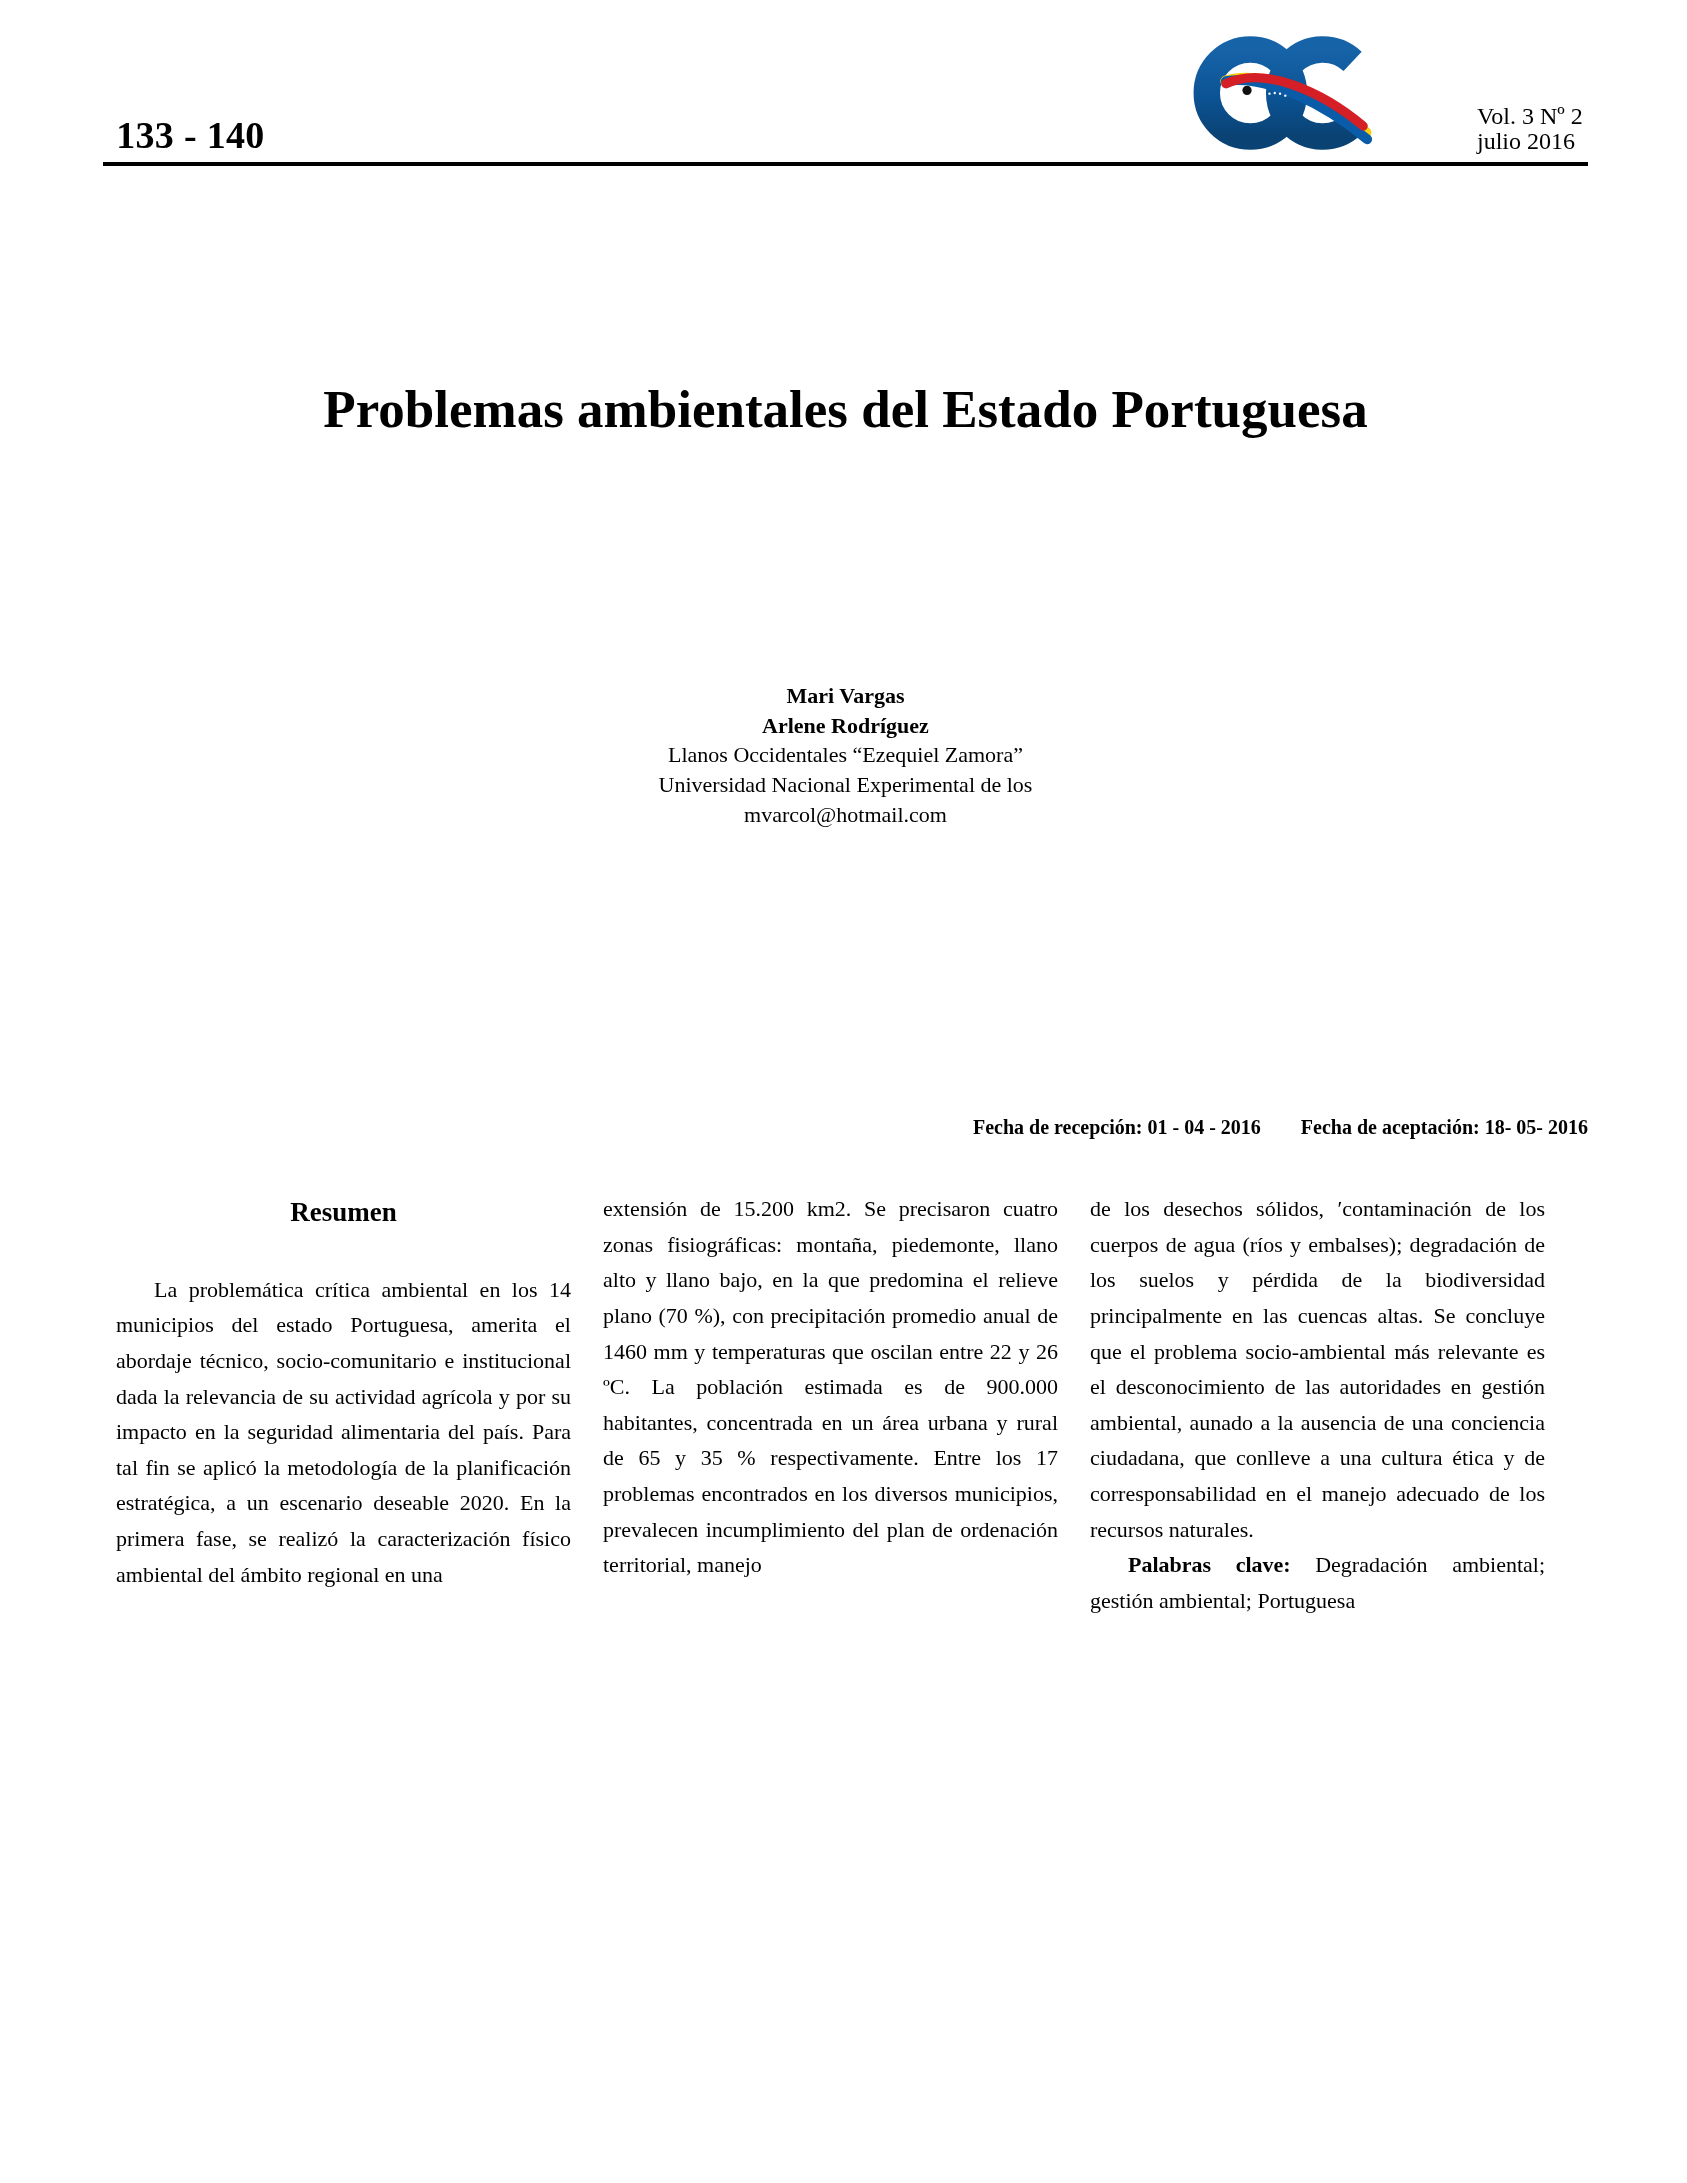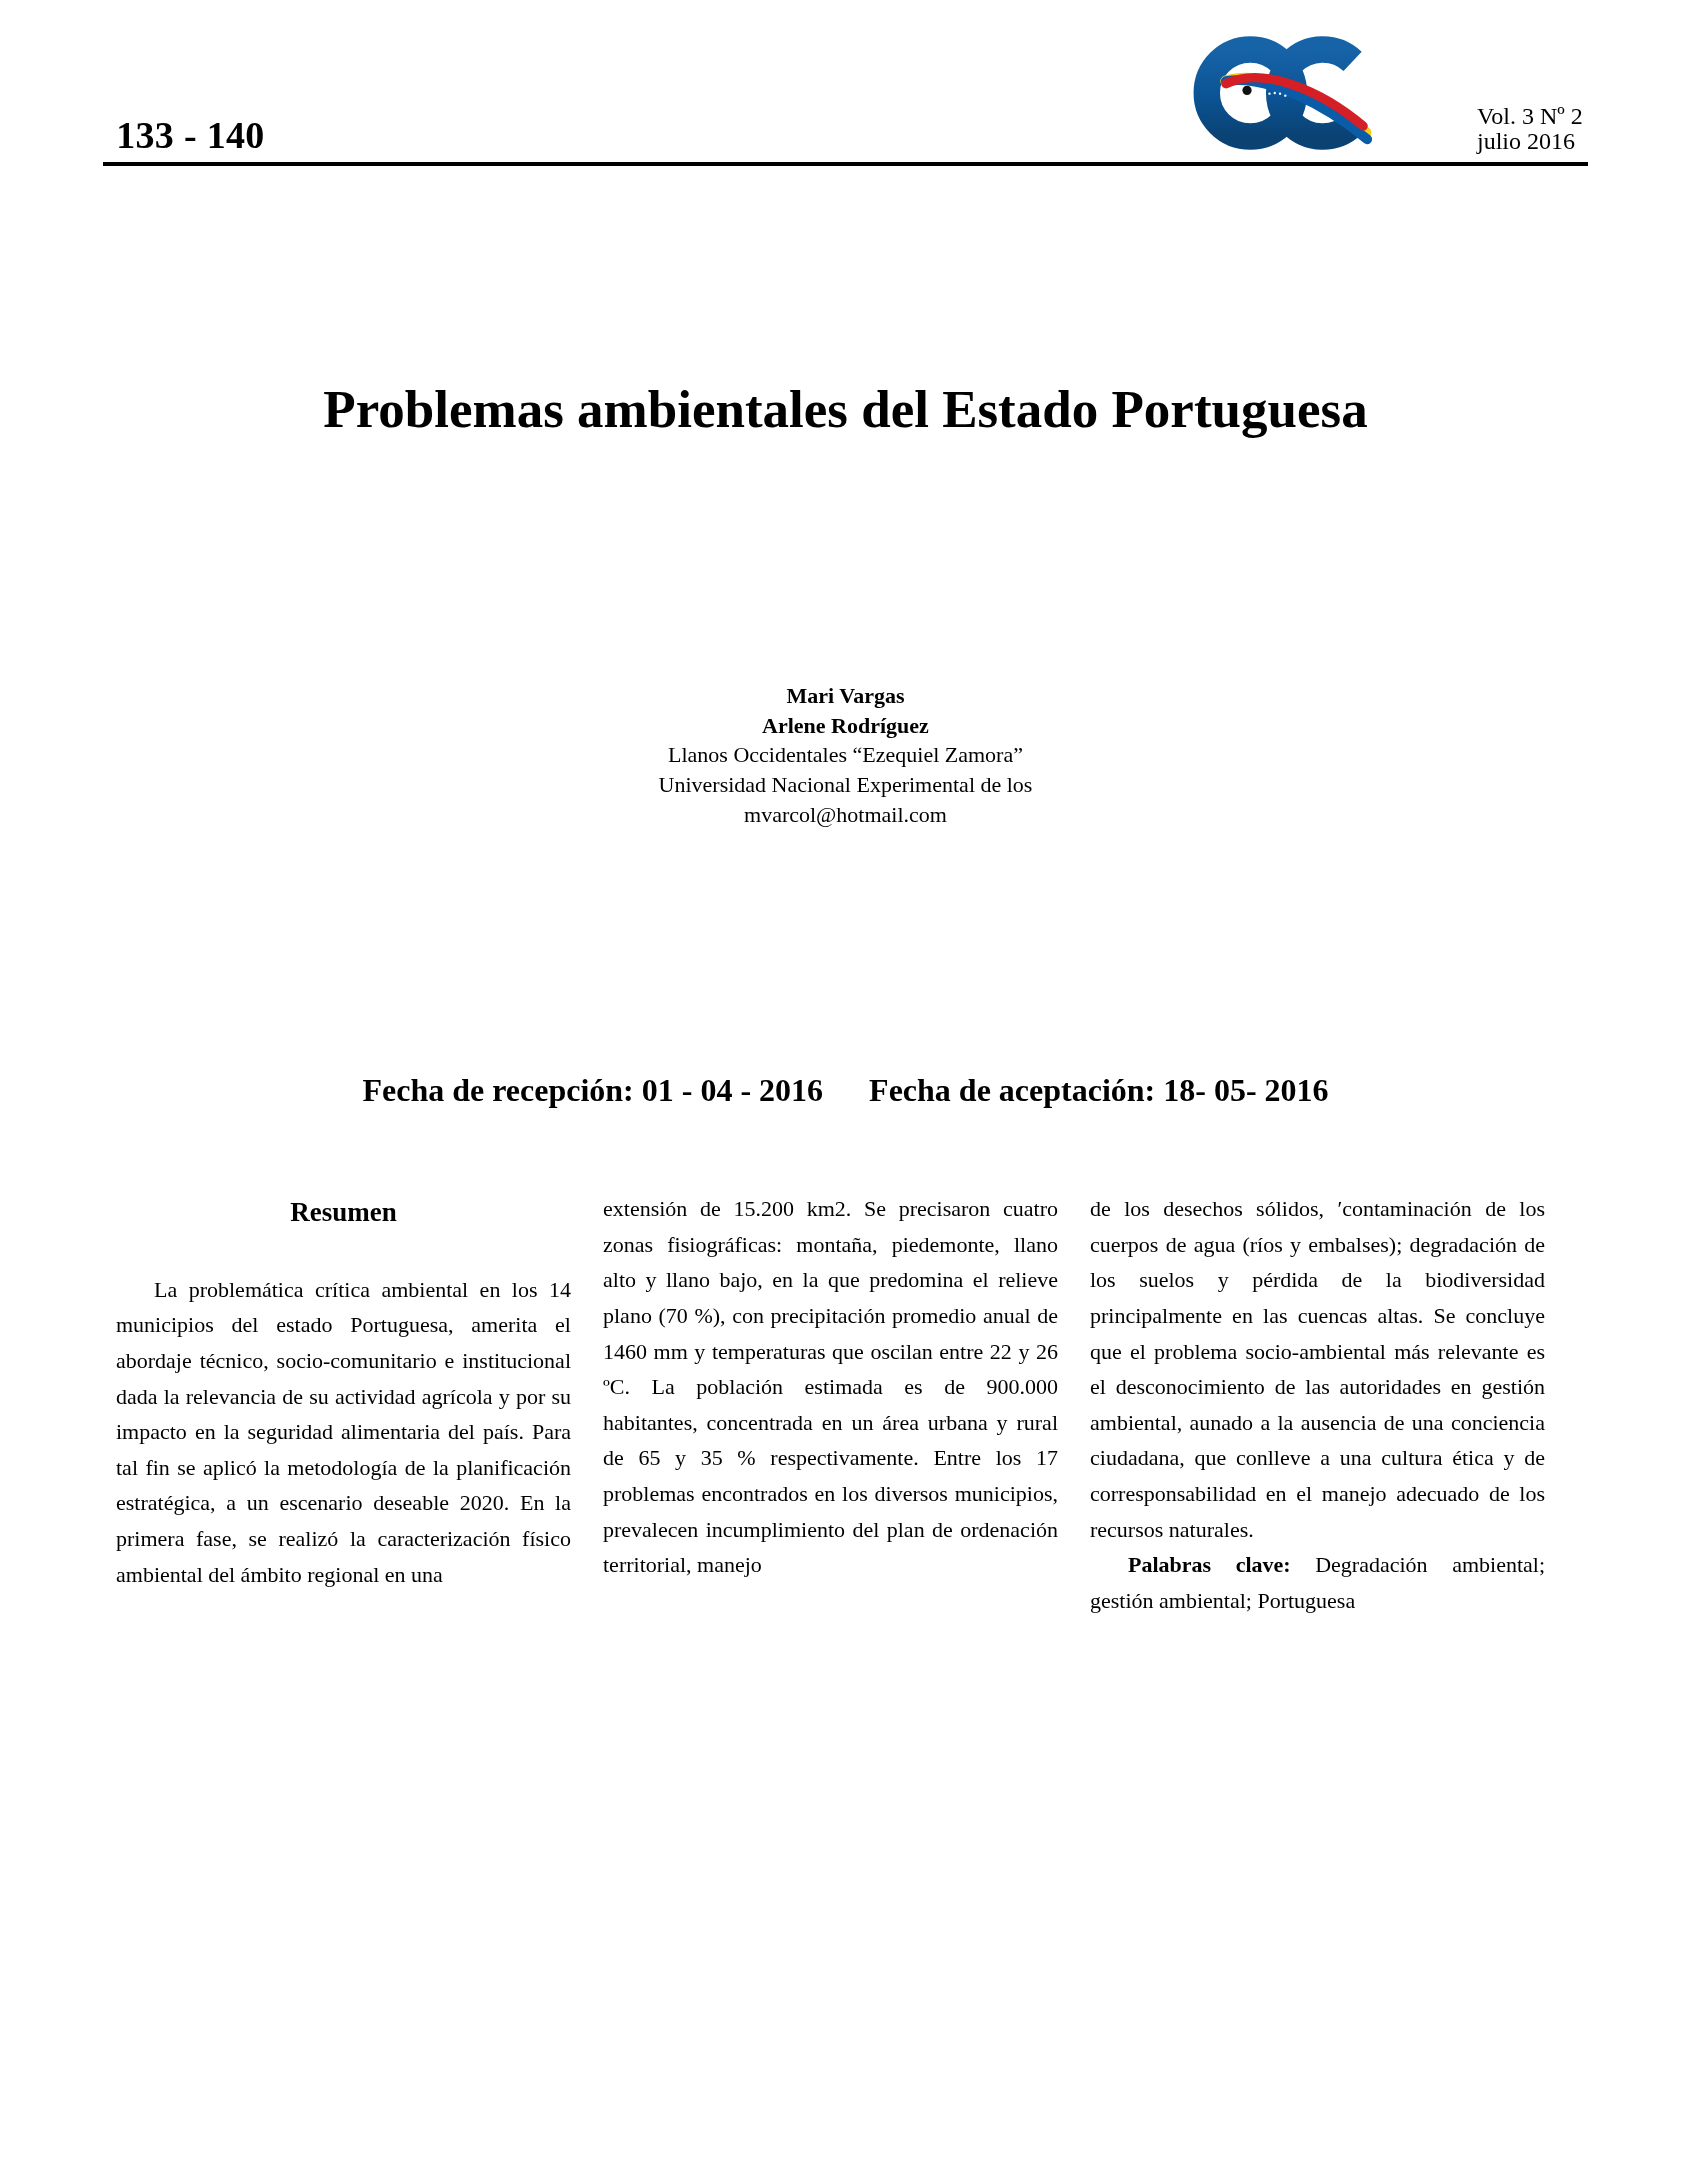--- a/index.html
+++ b/index.html
@@ -87,23 +87,23 @@
   }
   .affiliation-line, .author-email {
     display: block;
   }
 
   
   .dates-line {
     position: absolute;
     left: 103px;
     width: 1485px;
-    top: 1072px;
-    text-align: center;
-    font-size: 32px;
+    top: 1116px;
+    text-align: right;
+    font-size: 20px;
     font-weight: bold;
   }
   .dates-line .gap {
     display: inline-block;
     width: 30px;
   }
 
   
   .columns {
     position: absolute;

